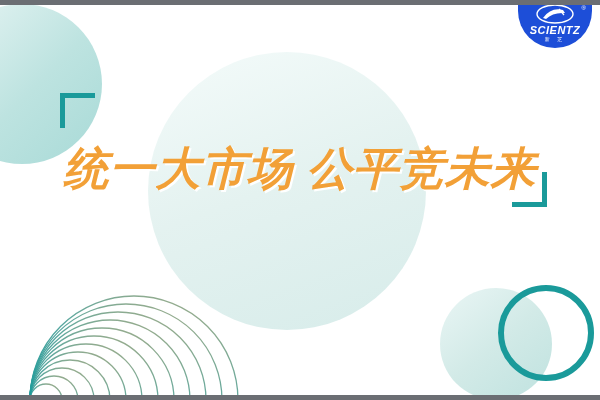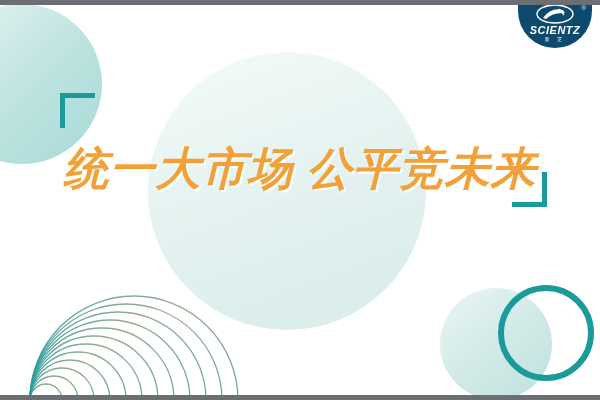--- a/index.html
+++ b/index.html
@@ -138,21 +138,21 @@
   }
 
   
   .logo-badge {
     position: absolute;
     z-index: 35;
     right: 8px;
     top: 0;
     width: 74px;
     height: 48px;
-    background: #0c4a6e;
+    background: #1d4ed8;
     border-radius: 0 0 38px 38px;
     display: flex;
     flex-direction: column;
     align-items: center;
     justify-content: center;
     padding-bottom: 2px;
     box-sizing: border-box;
   }
   .logo-mark {
     width: 40px;

